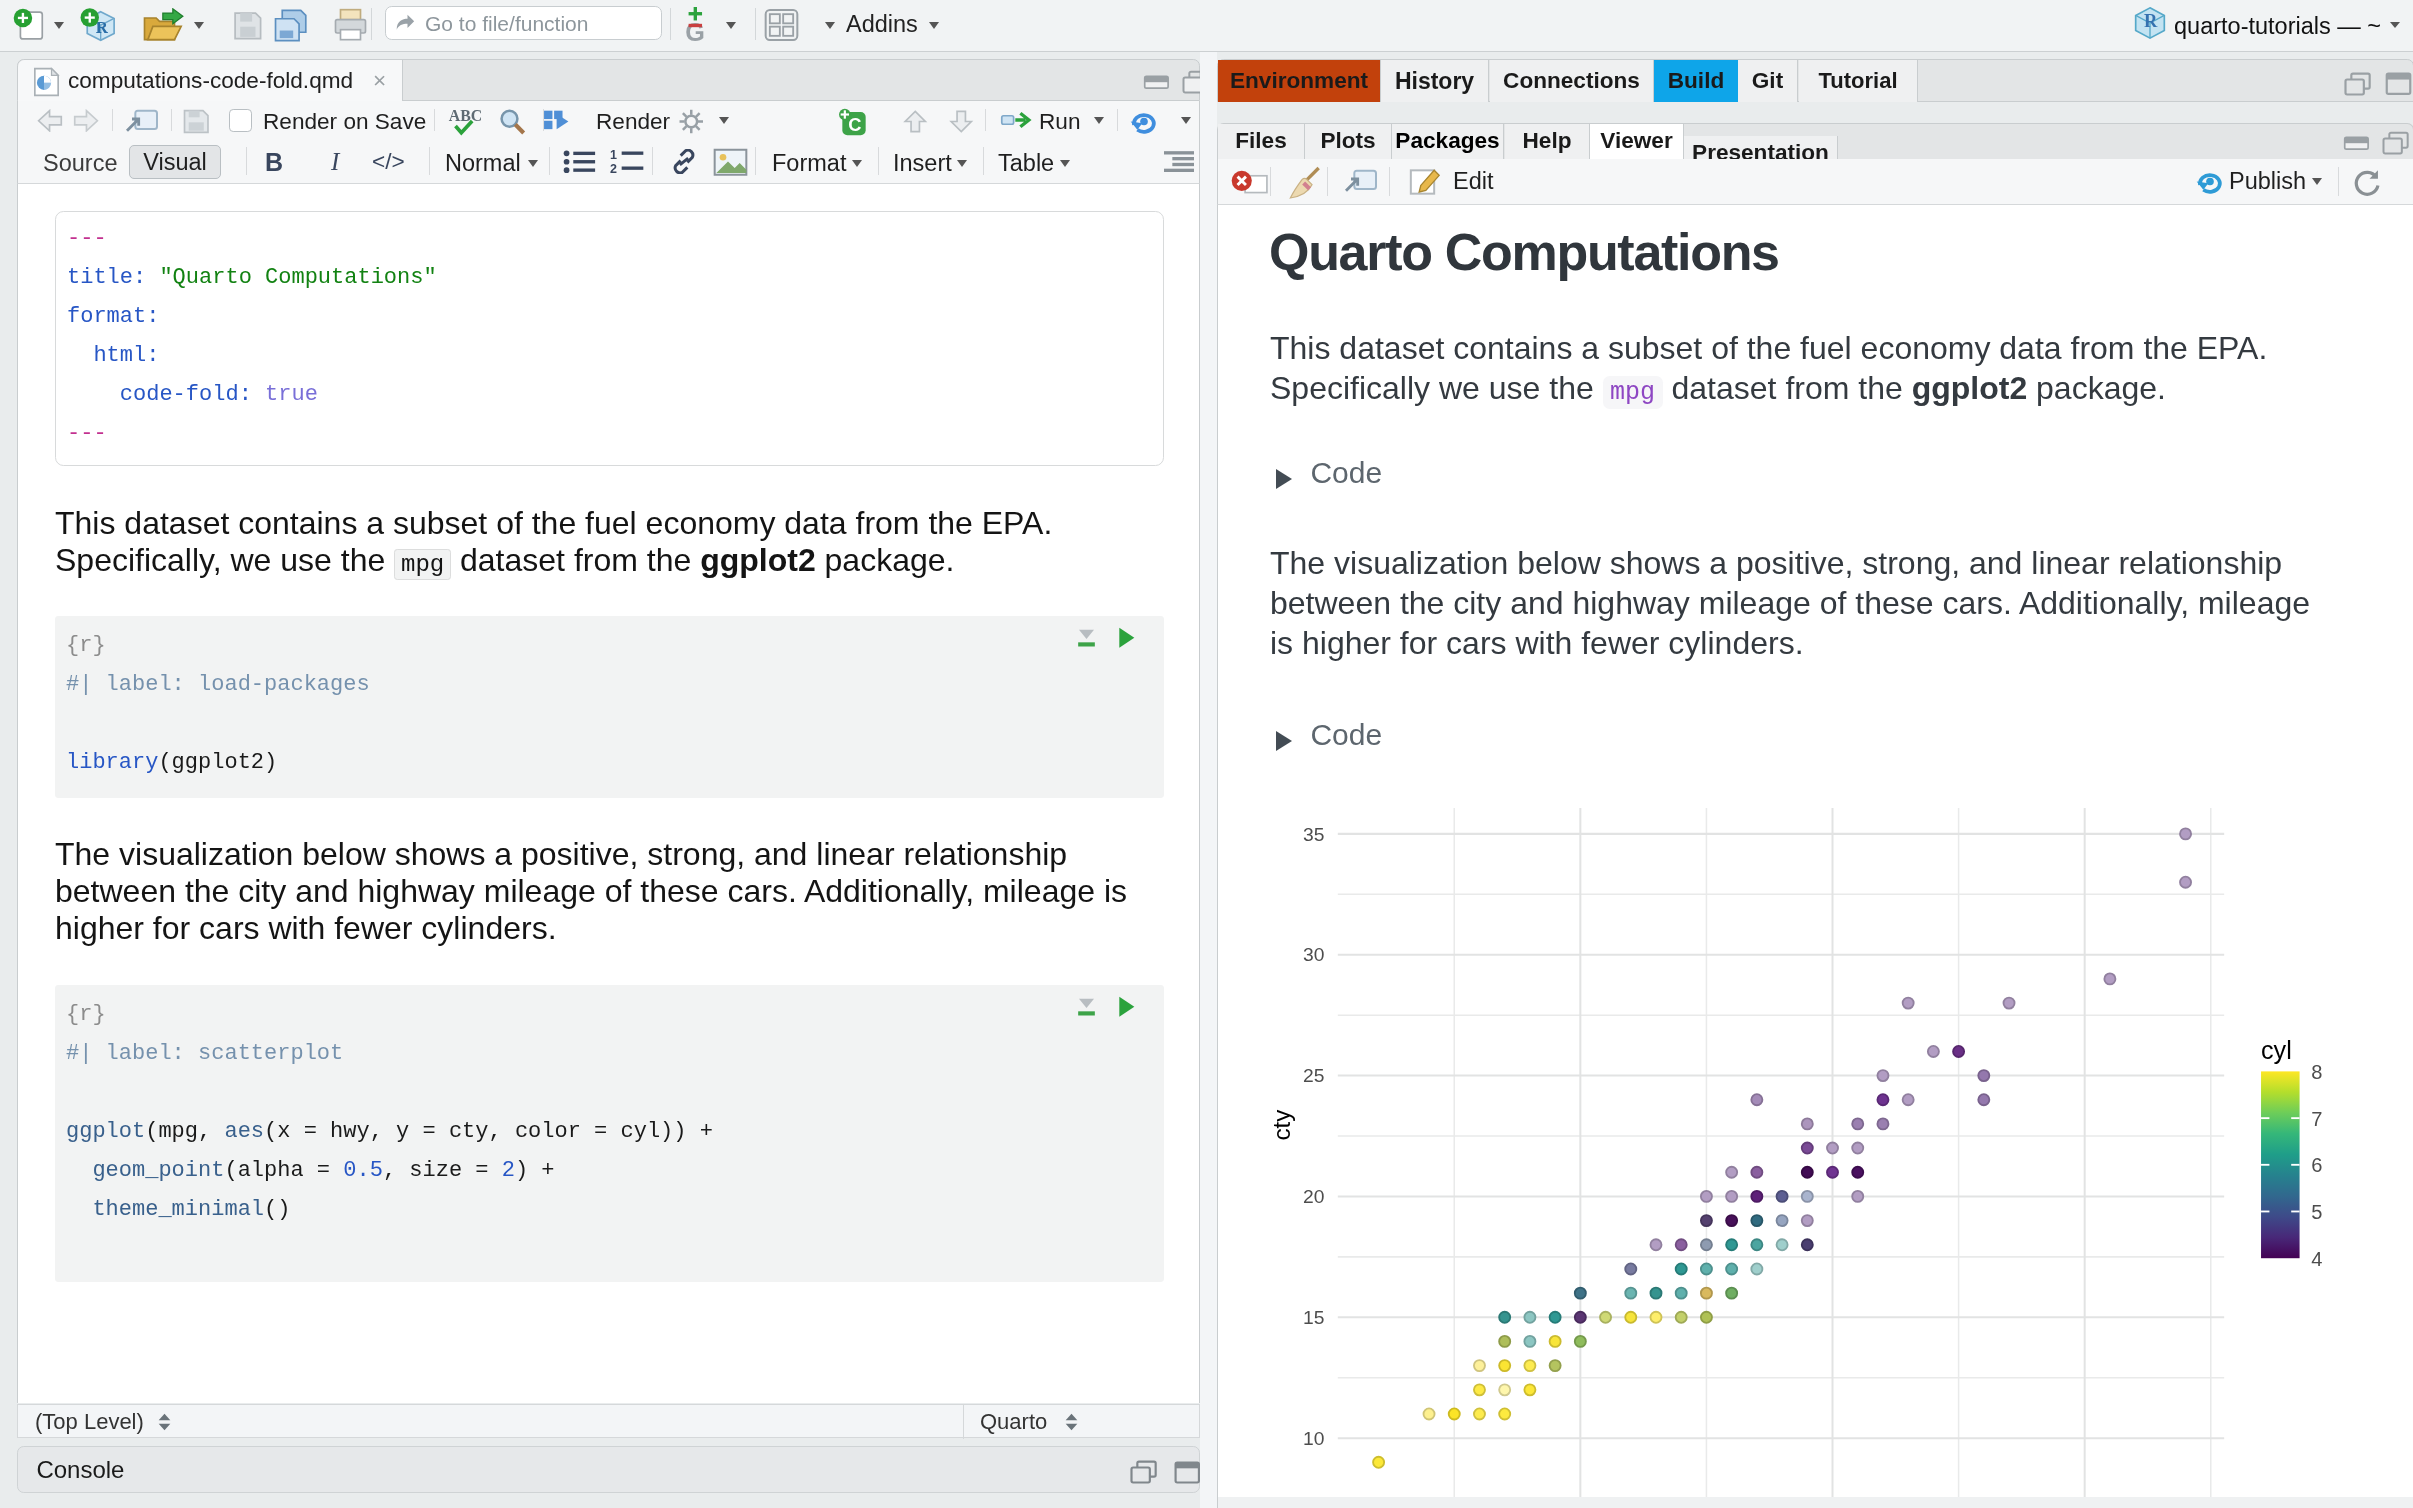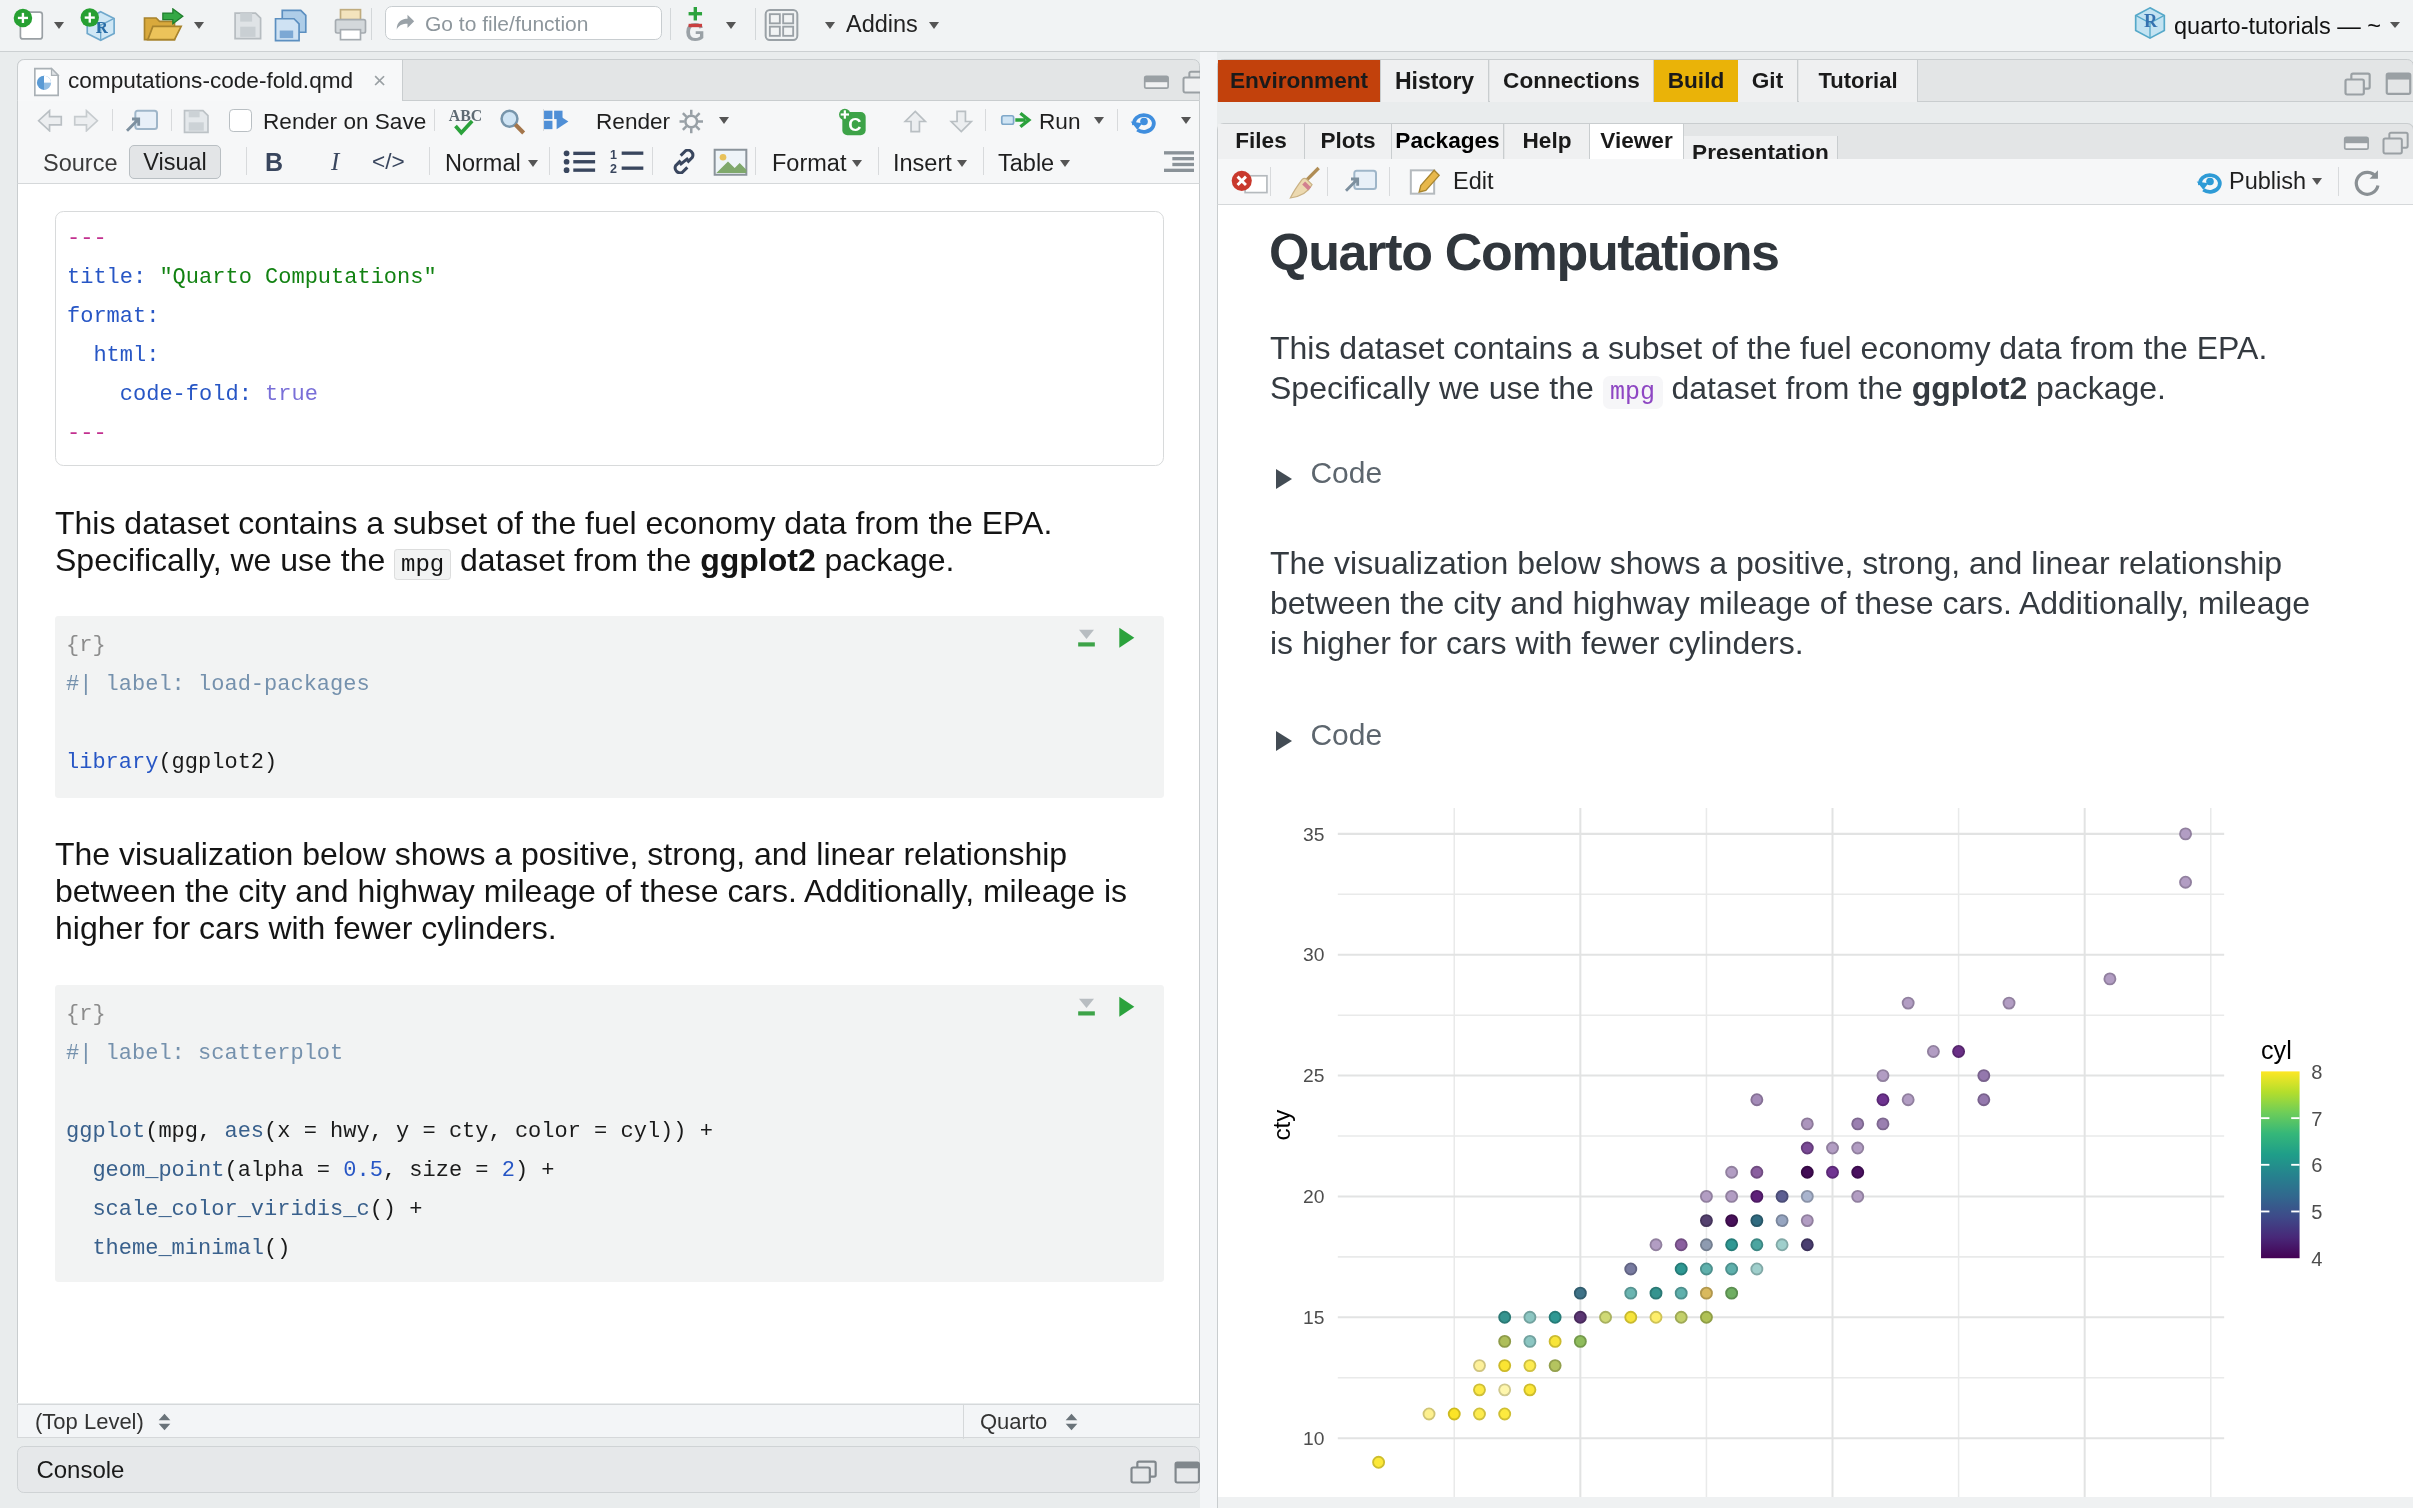--- a/index.html
+++ b/index.html
@@ -290,21 +290,20 @@
 between the city and highway mileage of these cars. Additionally, mileage is<br>
 higher for cars with fewer cylinders.
   </div>
 
   <div class="abs mono" style="left:37px;top:801px;width:1109px;height:297px;background:#f2f3f3;border-radius:3.4px;font-size:22px;line-height:39px;padding:10px 0 0 11px;color:#1a1a1a">
 <div><span style="color:#8c8c8c">{r}</span></div>
 <div><span style="color:#7591ad">#| label: scatterplot</span></div>
 <div>&nbsp;</div>
 <div><span style="color:#39608c">ggplot</span>(mpg, <span style="color:#39608c">aes</span>(x = hwy, y = cty, color = cyl)) +</div>
 <div>&nbsp;&nbsp;<span style="color:#39608c">geom_point</span>(alpha = <span style="color:#2756c5">0.5</span>, size = <span style="color:#2756c5">2</span>) +</div>
-<div>&nbsp;&nbsp;<span style="color:#39608c">scale_color_viridis_c</span>() +</div>
 <div>&nbsp;&nbsp;<span style="color:#39608c">theme_minimal</span>()</div>
   </div>
   <svg class="abs" style="left:1056px;top:813px" width="25" height="22" viewBox="0 0 30 26">
       <path d="M6 2 L24 2 L15 13 Z" fill="#b8bdc1"></path>
       <rect x="5" y="17" width="20" height="5" fill="#3da348"></rect>
     </svg>
   <svg class="abs" style="left:1098px;top:811px" width="20" height="23.5" viewBox="0 0 24 28">
       <path d="M4 2 L22 14 L4 26 Z" fill="#2ba23c"></path>
     </svg>
 </div>
@@ -340,21 +339,21 @@
 <div class="abs" style="left:1217px;top:59px;width:1197px;height:43px;background:#e3e5e6;border:0.8px solid #c9cdcf;border-radius:6.7px 6.7px 0 0">
 <div class="abs" style="left:0px;top:0;width:163px;height:42px;border-right:0.8px solid #c9cdcf;background:#c2410c">
       <div style="text-align:center;font-size:22.6px;font-weight:bold;color:#1a1a1a;line-height:42px">Environment</div>
     </div>
 <div class="abs" style="left:163px;top:0;width:108px;height:42px;border-right:0.8px solid #c9cdcf;background:#eff0f1">
       <div style="text-align:center;font-size:23px;font-weight:bold;color:#1a1a1a;line-height:42px">History</div>
     </div>
 <div class="abs" style="left:272px;top:0;width:164px;height:42px;border-right:0.8px solid #c9cdcf;background:#eff0f1">
       <div style="text-align:center;font-size:22.6px;font-weight:bold;color:#1a1a1a;line-height:42px">Connections</div>
     </div>
-<div class="abs" style="left:436px;top:0;width:85px;height:42px;border-right:0.8px solid #c9cdcf;background:#eab308">
+<div class="abs" style="left:436px;top:0;width:85px;height:42px;border-right:0.8px solid #c9cdcf;background:#0ea5e9">
       <div style="text-align:center;font-size:22.6px;font-weight:bold;color:#1a1a1a;line-height:42px">Build</div>
     </div>
 <div class="abs" style="left:520px;top:0;width:60px;height:42px;border-right:0.8px solid #c9cdcf;background:#eff0f1">
       <div style="text-align:center;font-size:22.6px;font-weight:bold;color:#1a1a1a;line-height:42px">Git</div>
     </div>
 <div class="abs" style="left:581px;top:0;width:119px;height:42px;border-right:0.8px solid #c9cdcf;background:#eff0f1">
       <div style="text-align:center;font-size:22px;font-weight:bold;color:#1a1a1a;line-height:42px">Tutorial</div>
     </div>
   <svg class="abs" style="left:1125px;top:11.7px" width="30" height="25" viewBox="0 0 36 30">
       <rect x="10" y="2" width="22" height="18" rx="2" fill="none" stroke="#9aa0a4" stroke-width="2.6"></rect>

